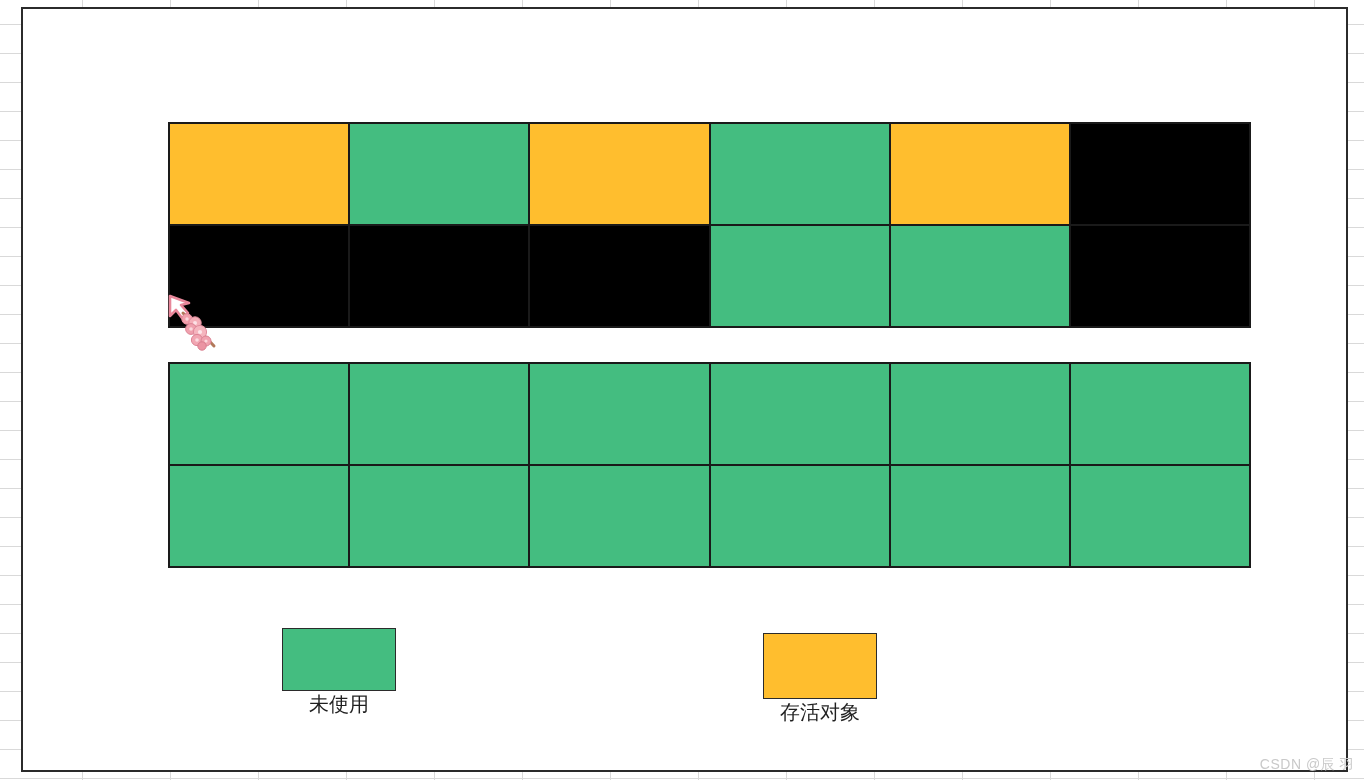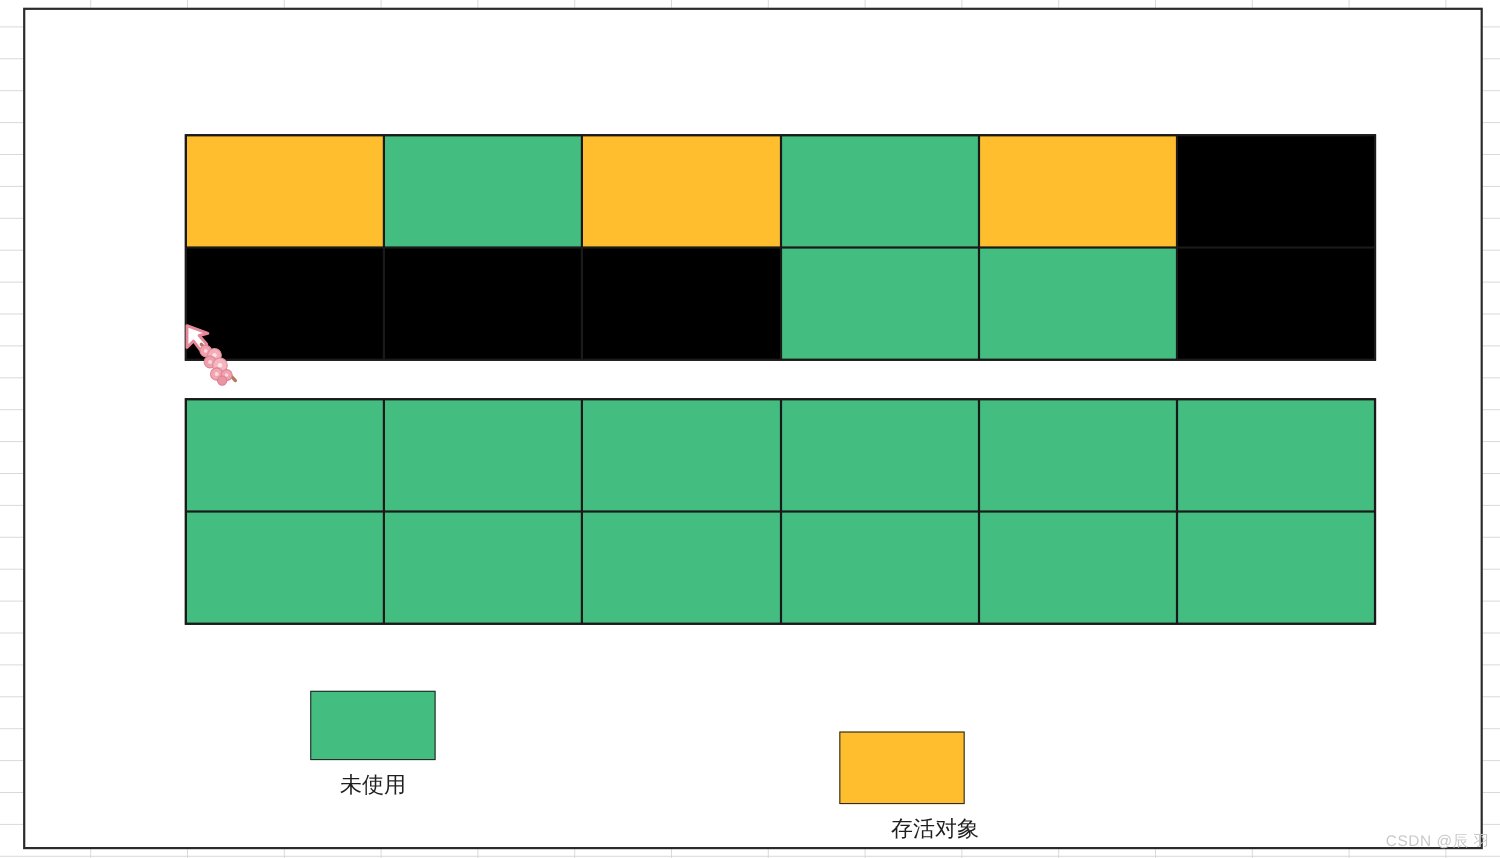--- a/index.html
+++ b/index.html
@@ -75,21 +75,21 @@
   .legend-item {
     position: absolute;
     text-align: center;
   }
   .legend-swatch {
     border: 1.5px solid #2b2b2b;
     box-sizing: border-box;
     margin: 0 auto;
   }
   .legend-label {
-    margin-top: 11px;
+    margin-top: 1px;
     font-size: 20px;
     color: #1f1f1f;
     line-height: 1.2;
     white-space: nowrap;
   }
   #legend-item-unused {
     left: 246px;
     top: 619px;
     width: 140px;
   }
@@ -101,23 +101,22 @@
     left: 490px;
     top: 622px;
     width: 140px;
   }
   #legend-item-garbage .legend-swatch {
     width: 116px;
     height: 64px;
   }
   #legend-item-live {
     left: 727px;
-    top: 656px;
+    top: 624px;
     width: 140px;
-    text-align: right;
   }
   #legend-item-live .legend-swatch {
     width: 114px;
     height: 66px;
   }
 
   
   #mouse-cursor {
     position: absolute;
     left: 166px;

